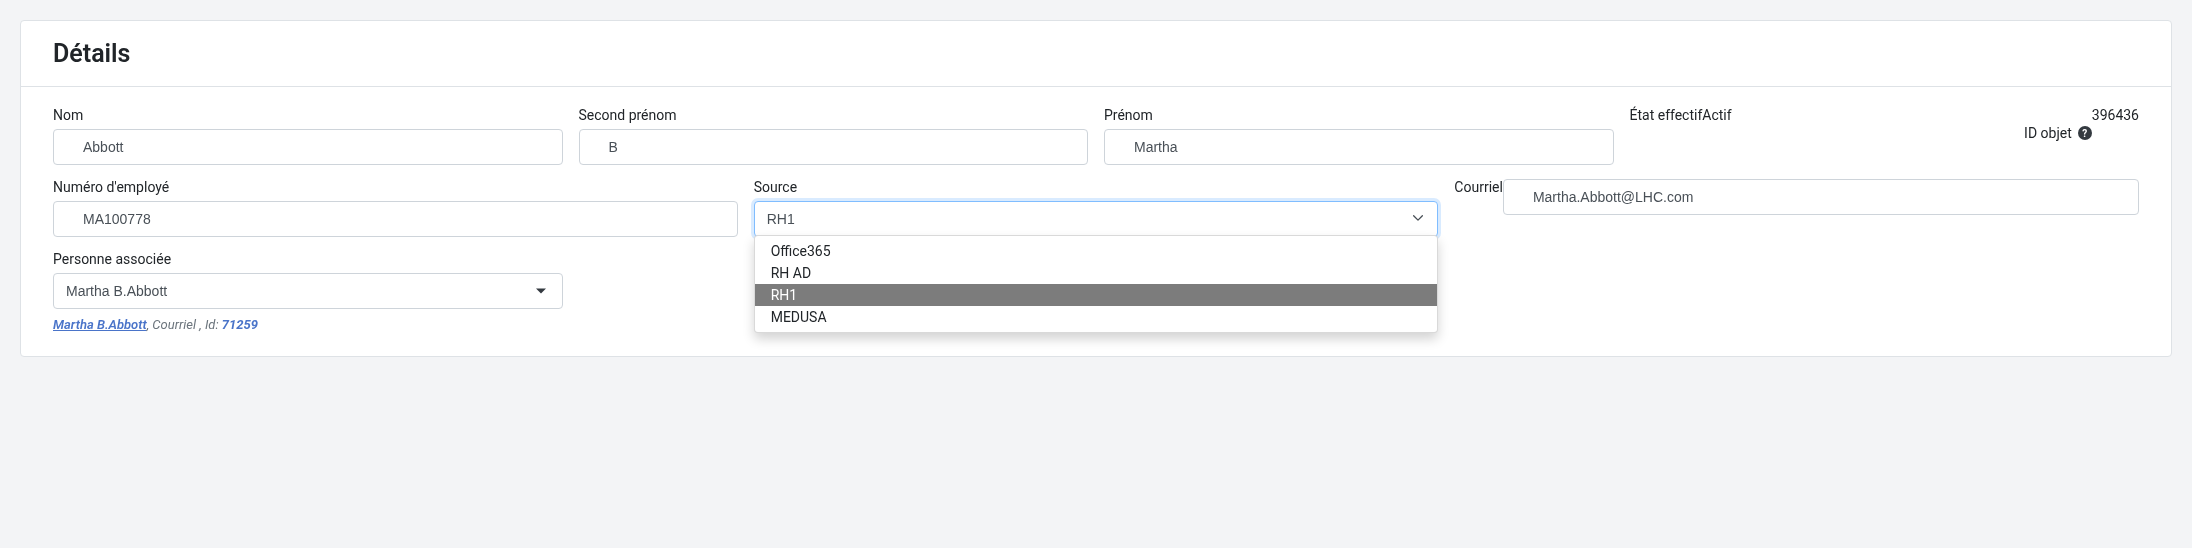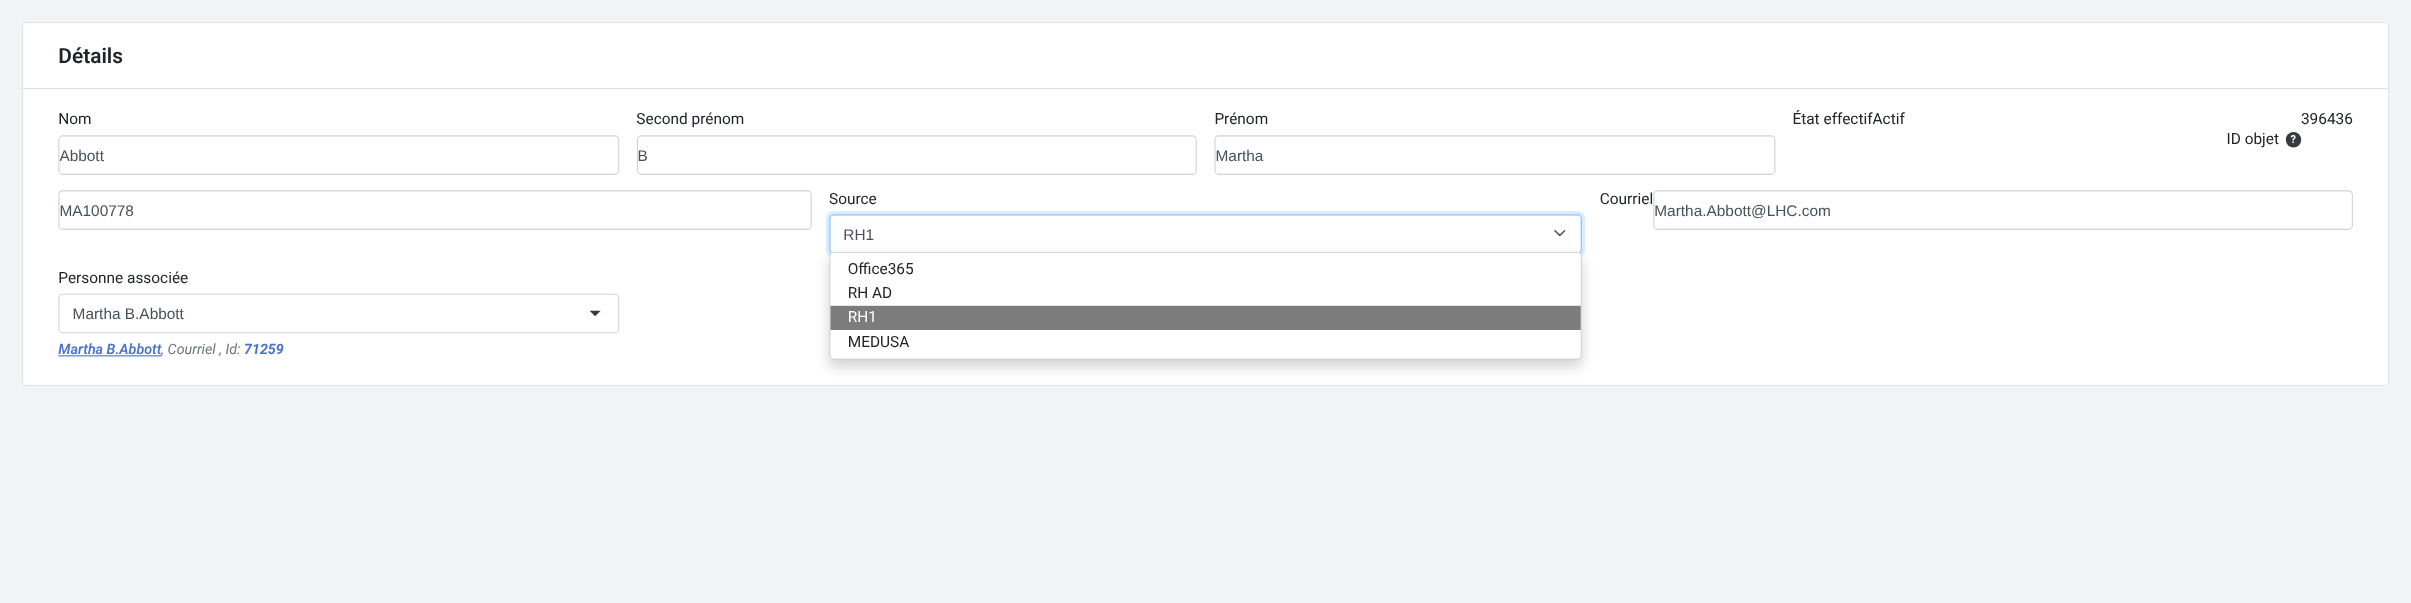--- a/index.html
+++ b/index.html
@@ -17,21 +17,21 @@
     .card {
       background: #ffffff;
       border: 1px solid #dee2e6;
       border-radius: 4px;
     }
     .card-header {
       padding: 18px 32px 18px 32px;
       border-bottom: 1px solid #dee2e6;
     }
     .card-title {
-      font-size: 19px;
+      font-size: 25px;
       font-weight: 600;
       color: #212529;
     }
     .card-body {
       padding: 12px 32px 24px 32px;
     }
     .form-row {
       display: flex;
       gap: 16px;
       margin-top: 8px;
@@ -52,21 +52,21 @@
     }
     .label-row {
       display: flex;
       align-items: center;
       gap: 6px;
       margin-bottom: 6px;
     }
     .input {
       width: 100%;
       height: 36px;
-      padding: 6px 0;
+      padding: 6px 29px;
       border: 1px solid #ced4da;
       border-radius: 4px;
       font-size: 14px;
       color: #495057;
       background: #ffffff;
     }
     .static-value {
       font-size: 14px;
       color: #212529;
       padding-top: 0px;
@@ -224,20 +224,21 @@
           </div>
           <div class="static-value">396436</div>
         </div>
       </div>
 
     </div>
 
     <div class="form-row" style="margin-top:14px">
 
       <div class="form-group">
+        <label class="label">Numéro d'employé</label>
         <input class="input" type="text" value="MA100778" style="">
       </div>
 
       <div class="form-group">
         <label class="label">Source</label>
         <div class="select-wrap">
           <button type="button" class="select-btn">
             <span>RH1</span>
             <span class="chevron">
               <svg width="14" height="14" viewBox="0 0 16 16" fill="none">

